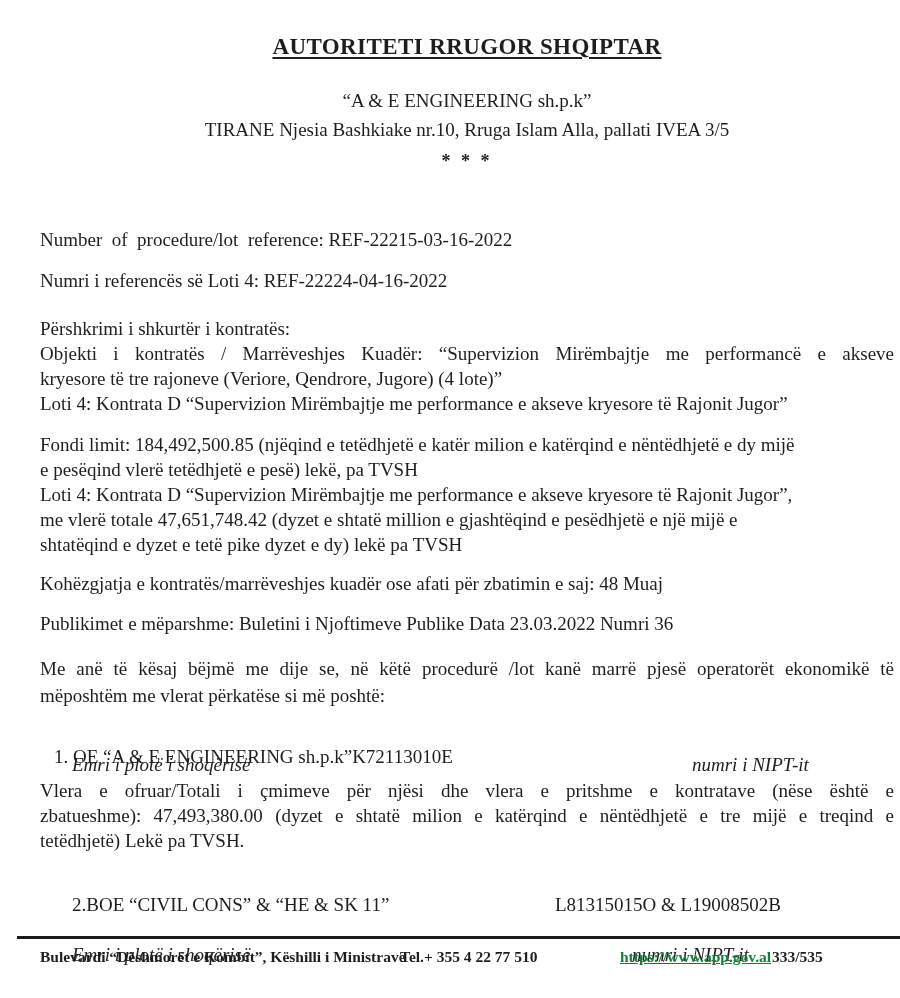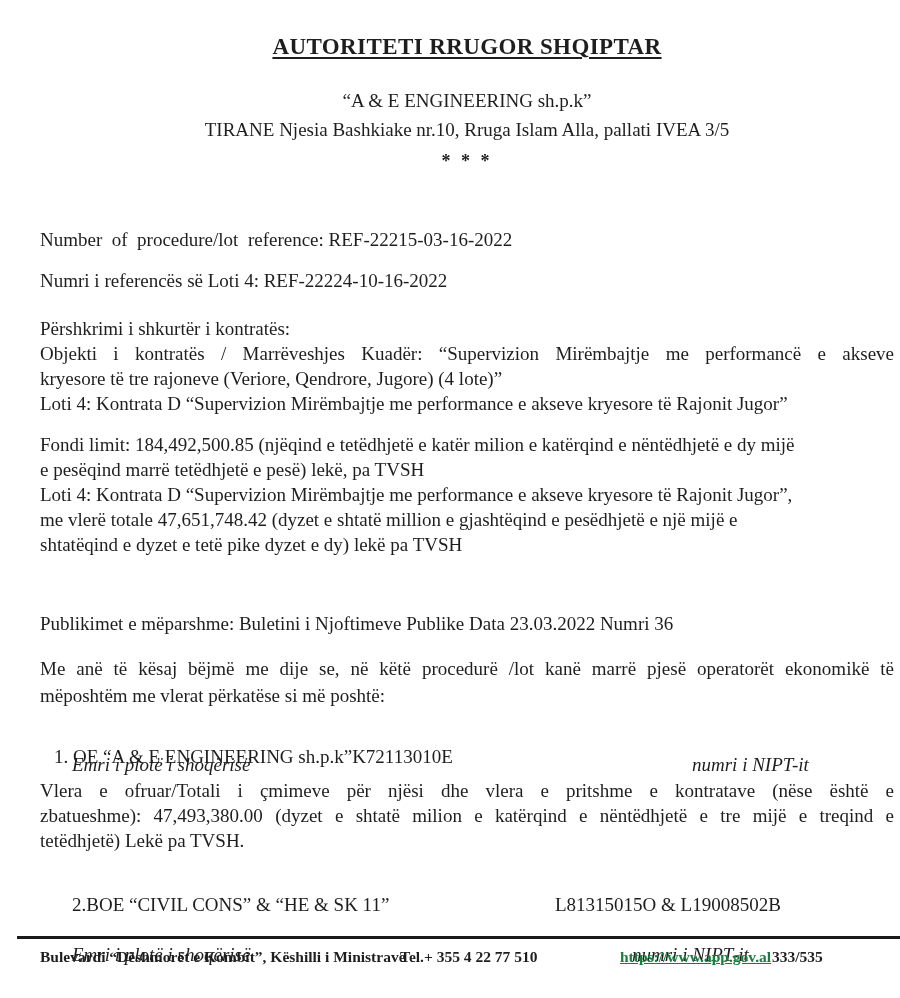--- a/index.html
+++ b/index.html
@@ -47,37 +47,38 @@
 <div class="page">
 
   <div class="abs center" style="top:34px;">
     <span class="title">AUTORITETI RRUGOR SHQIPTAR</span>
   </div>
   <div class="abs center doc-line" style="top:88px;">“A &amp; E ENGINEERING sh.p.k”</div>
   <div class="abs center doc-line" style="top:117px;">TIRANE Njesia Bashkiake nr.10, Rruga Islam Alla, pallati IVEA 3/5</div>
   <div class="abs center stars" style="top:151px;">* * *</div>
 
   <div class="abs doc-line pre" style="top:227px;">Number  of  procedure/lot  reference: REF-22215-03-16-2022</div>
-  <div class="abs doc-line" style="top:268px;">Numri i referencës së Loti 4: REF-22224-10-16-2022</div>
+  <div class="abs doc-line" style="top:268px;">Numri i referencës së Loti 4: REF-22224-04-16-2022</div>
 
   <div class="abs" style="top:316px;">
     <div class="doc-line">Përshkrimi i shkurtër i kontratës:</div>
     <div class="doc-line stretch">Objekti i kontratës / Marrëveshjes Kuadër: “Supervizion Mirëmbajtje me performancë e akseve</div>
     <div class="doc-line">kryesore të tre rajoneve (Veriore, Qendrore, Jugore) (4 lote)”</div>
     <div class="doc-line">Loti 4: Kontrata D “Supervizion Mirëmbajtje me performance e akseve kryesore të Rajonit Jugor”</div>
   </div>
 
   <div class="abs" style="top:432px;">
     <div class="doc-line">Fondi limit: 184,492,500.85 (njëqind e tetëdhjetë e katër milion e katërqind e nëntëdhjetë e dy mijë</div>
-    <div class="doc-line">e pesëqind marrë tetëdhjetë e pesë) lekë, pa TVSH</div>
+    <div class="doc-line">e pesëqind vlerë tetëdhjetë e pesë) lekë, pa TVSH</div>
     <div class="doc-line">Loti 4: Kontrata D “Supervizion Mirëmbajtje me performance e akseve kryesore të Rajonit Jugor”,</div>
     <div class="doc-line">me vlerë totale 47,651,748.42 (dyzet e shtatë million e gjashtëqind e pesëdhjetë e një mijë e</div>
     <div class="doc-line">shtatëqind e dyzet e tetë pike dyzet e dy) lekë pa TVSH</div>
   </div>
 
+  <div class="abs doc-line" style="top:571px;">Kohëzgjatja e kontratës/marrëveshjes kuadër ose afati për zbatimin e saj: 48 Muaj</div>
   <div class="abs doc-line" style="top:611px;">Publikimet e mëparshme: Buletini i Njoftimeve Publike Data 23.03.2022 Numri 36</div>
 
   <div class="abs" style="top:655px;">
     <div class="doc-line stretch" style="line-height:27px;">Me anë të kësaj bëjmë me dije se, në këtë procedurë /lot kanë marrë pjesë operatorët ekonomikë të</div>
     <div class="doc-line" style="line-height:27px;">mëposhtëm me vlerat përkatëse si më poshtë:</div>
   </div>
 
   <div class="abs doc-line" style="top:744px;margin-left:14px;">1. OE “A &amp; E ENGINEERING sh.p.k”K72113010E</div>
   <div class="abs rel doc-line" style="top:752px;">
     <span class="italic">Emri i plotë i shoqërisë</span>

